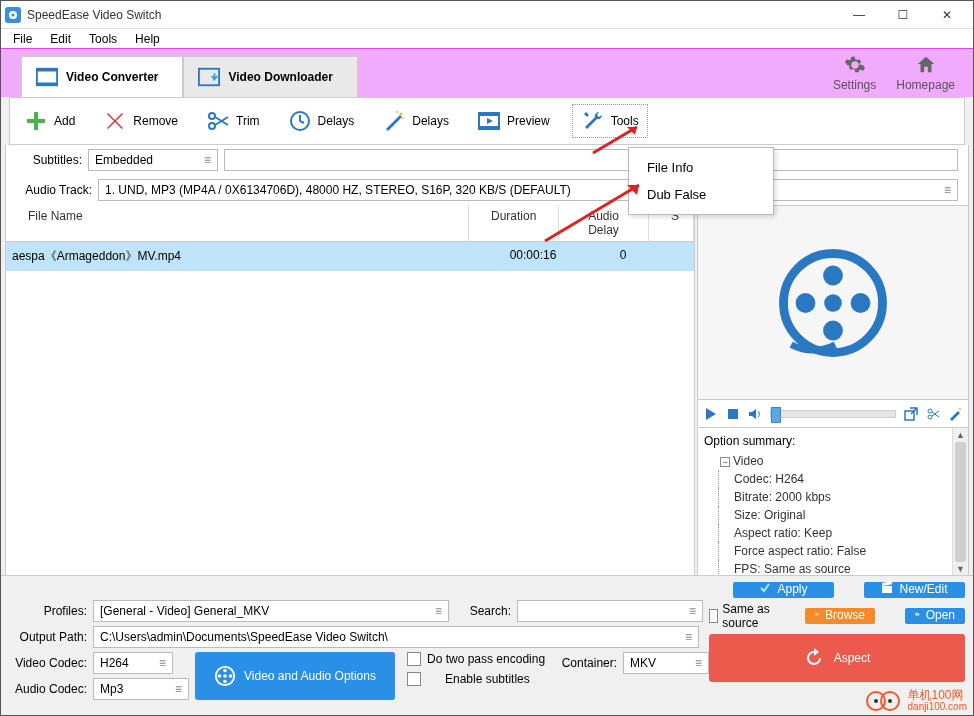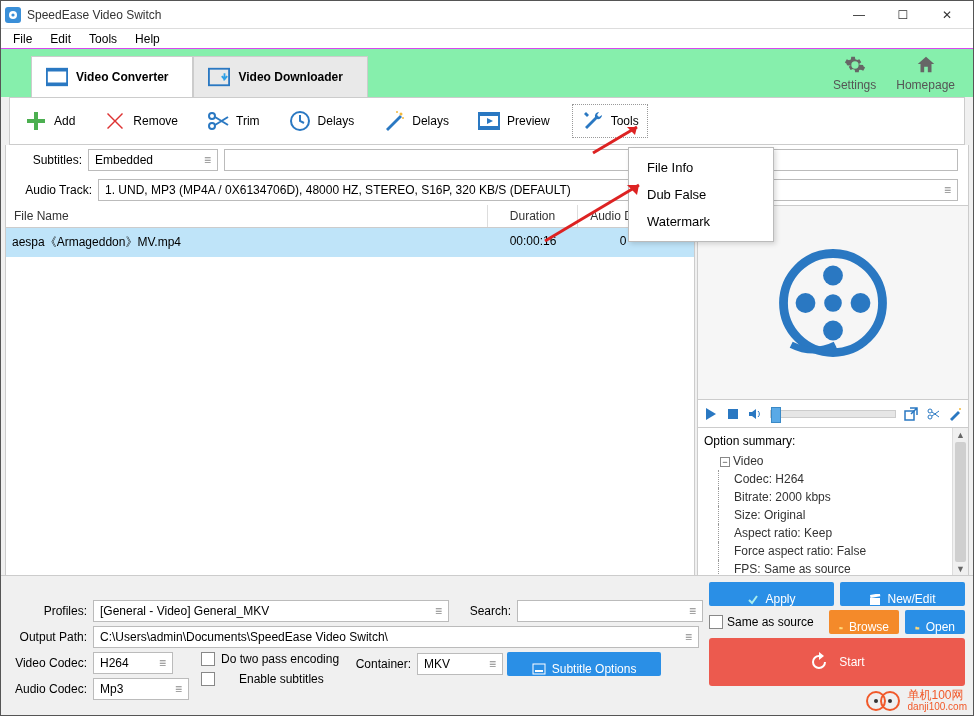--- a/index.html
+++ b/index.html
@@ -10,21 +10,21 @@
 .titlebar .appicon { width: 16px; height: 16px; margin-right: 6px; }
 .titlebar .title { flex: 1; font-size: 12px; color: #333; }
 .titlebar .winctl { display: flex; }
 .titlebar .winctl div { width: 44px; height: 28px; display: flex; align-items: center; justify-content: center; color: #333; }
 
 
 .menubar { height: 20px; background: #fff; display: flex; align-items: center; padding: 0 4px; gap: 2px; border-bottom: 1px solid #d946ef; }
 .menubar span { padding: 2px 8px; cursor: default; }
 
 
-.header-row { height: 48px; background: #86efac; display: flex; align-items: stretch; padding-left: 10px; }
+.header-row { height: 48px; background: #f0abfc; display: flex; align-items: stretch; }
 .header-tabs { display: flex; align-items: flex-end; padding-left: 20px; gap: 0; }
 .tab { display: flex; align-items: center; gap: 8px; padding: 10px 24px 10px 14px; background: #e9e9e9; border: 1px solid #ccc; border-bottom: none; position: relative; }
 .tab.active { background: #fff; }
 .tab .ticon { width: 22px; height: 20px; }
 .tab b { font-weight: 600; font-size: 12px; }
 .header-spacer { flex: 1; }
 .header-icons { display: flex; align-items: center; gap: 20px; padding-right: 18px; }
 .header-icons .hi { display: flex; flex-direction: column; align-items: center; gap: 2px; color: #555; }
 .header-icons svg { width: 22px; height: 22px; fill: #666; }
 
@@ -41,21 +41,21 @@
 .combo .lines { color: #888; }
 .text-input { flex: 1; background: #fff; border: 1px solid #bbb; height: 22px; padding: 0 6px; }
 
 
 .main { display: flex; height: 475px; }
 .left-pane { flex: 1; display: flex; flex-direction: column; border: 1px solid #ccc; border-top: none; background: #fff; margin-right: 2px; }
 .right-pane { width: 272px; display: flex; flex-direction: column; }
 
 
 .thead { display: flex; background: #fff; border-bottom: 1px solid #ccc; }
-.thead > div { padding: 4px 8px; border-right: 1px solid #ddd; font-size: 12px; color: #333; text-align: left; }
+.thead > div { padding: 4px 22px; border-right: 1px solid #ddd; font-size: 12px; color: #333; text-align: left; }
 .col-name { flex: 1; }
 .col-dur { width: 90px; text-align: center !important; }
 .col-ad { width: 90px; text-align: center !important; }
 .col-sd { width: 26px; text-align: center !important; }
 .trow { display: flex; background: #bfe4f9; }
 .trow > div { padding: 6px 6px; font-size: 12px; }
 .left-pane .tbody { flex: 1; background: #fff; }
 
 
 .tools-menu { position: absolute; left: 627px; top: 146px; width: 146px; background: #fff; border: 1px solid #bbb; box-shadow: 2px 2px 5px rgba(0,0,0,0.15); padding: 6px 0; z-index: 50; }
@@ -80,21 +80,21 @@
 .vscroll { position: absolute; right: 0; top: 0; bottom: 0; width: 16px; background: #f0f0f0; border-left: 1px solid #ddd; }
 .vscroll .vthumb { position: absolute; left: 2px; right: 2px; top: 14px; height: 120px; background: #cfcfcf; border-radius: 2px; }
 .vscroll .varr { position: absolute; left: 0; right: 0; height: 14px; display: flex; align-items: center; justify-content: center; color: #666; font-size: 9px; }
 .vscroll .up { top: 0; } .vscroll .down { bottom: 0; }
 
 
 .bottom { position: absolute; left: 0; right: 0; bottom: 0; height: 140px; background: #f0f0f0; border-top: 1px solid #ccc; padding: 24px 8px 4px 8px; }
 .brow { display: flex; align-items: center; gap: 6px; margin-bottom: 4px; }
 .brow label { width: 78px; text-align: right; }
 .brow .combo, .brow .text-input { height: 22px; }
-.btn { display: inline-flex; align-items: flex-end; justify-content: center; gap: 6px; height: 24px; border-radius: 2px; color: #fff; padding: 0 10px; font-size: 12px; }
+.btn { display: inline-flex; align-items: flex-start; justify-content: center; gap: 6px; height: 16px; border-radius: 2px; color: #fff; padding: 0 10px; font-size: 12px; margin-left: 24px; }
 .btn-blue { background: #2a8fe6; }
 .btn-blue2 { background: #2a8fe6; }
 .btn-orange { background: #f48a2a; }
 .vao-btn { background: #2a8fe6; color: #fff; height: 48px; width: 200px; border-radius: 3px; display: flex; align-items: center; justify-content: center; gap: 8px; }
 .check { width: 14px; height: 14px; border: 1px solid #888; background: #fff; display: inline-block; }
 .start-btn { background: #ec5a4e; color: #fff; height: 48px; border-radius: 3px; display: flex; align-items: center; justify-content: center; gap: 10px; font-size: 14px; }
 .right-btns { position: absolute; right: 8px; top: 6px; width: 256px; }
 .right-btns .row1 { display: flex; gap: 6px; margin-bottom: 4px; }
 .right-btns .row1 .btn { flex: 1; }
 .right-btns .row2 { display: flex; align-items: center; gap: 6px; margin-bottom: 4px; }
@@ -310,21 +310,20 @@
         <div class="vthumb"></div>
         <div class="varr down">▼</div>
       </div>
     </div>
   </div>
 </div>
 
 <div class="tools-menu">
   <div>File Info</div>
   <div>Dub False</div>
-  <div>Watermark</div>
 </div>
 
 <svg class="arrow" style="left:588px; top:118px" width="60" height="40">
     <line x1="4" y1="34" x2="48" y2="8" stroke="#d22" stroke-width="3"></line>
     <polygon points="48,8 38,8 46,16" fill="#d22"></polygon>
   </svg>
 <svg class="arrow" style="left:540px; top:176px" width="110" height="70">
     <line x1="4" y1="64" x2="98" y2="8" stroke="#d22" stroke-width="3"></line>
     <polygon points="98,8 86,8 96,18" fill="#d22"></polygon>
   </svg>
@@ -358,20 +357,31 @@
             <span class="lines">≡</span>
           </div>
       </div>
       <div style="display:flex;align-items:center;gap:6px">
         <label style="width:78px">Audio Codec:</label>
         <div class="combo" style="width:96px">
             <span>Mp3</span>
             <span class="lines">≡</span>
           </div>
       </div>
+    </div>
+    <div class="vao-btn">
+      <svg width="22" height="22" viewBox="0 0 24 24">
+          <circle cx="12" cy="12" r="10" fill="none" stroke="#fff" stroke-width="2"></circle>
+          <circle cx="12" cy="12" r="2" fill="#fff"></circle>
+          <circle cx="12" cy="6" r="2" fill="#fff"></circle>
+          <circle cx="12" cy="18" r="2" fill="#fff"></circle>
+          <circle cx="6" cy="12" r="2" fill="#fff"></circle>
+          <circle cx="18" cy="12" r="2" fill="#fff"></circle>
+        </svg>
+      <span>Video and Audio Options</span>
     </div>
     <div style="display:flex;flex-direction:column;gap:6px;margin-left:6px">
       <div style="display:flex;align-items:center;gap:6px">
           <span class="check"></span>
           <span>Do two pass encoding</span>
         </div>
       <div style="display:flex;align-items:center;gap:24px">
           <span class="check"></span>
           <span>Enable subtitles</span>
         </div>
@@ -425,21 +435,21 @@
         <svg width="12" height="12" viewBox="0 0 12 12">
             <path d="M1 3h4l1 1h5v6H1z" fill="#ffd87a"></path>
           </svg>
         <span>Open</span>
       </div>
     </div>
     <div class="start-btn">
       <svg width="20" height="20" viewBox="0 0 20 20">
           <path d="M10 3a7 7 0 1 0 7 7h-2a5 5 0 1 1-5-5v3l5-4-5-4z" fill="#fff"></path>
         </svg>
-      <span>Start</span>
+      <span>Aspect</span>
     </div>
   </div>
 
   <div class="watermark-logo">
     <svg width="36" height="24" viewBox="0 0 36 24">
         <circle cx="10" cy="12" r="9" fill="none" stroke="#f1592a" stroke-width="2"></circle>
         <circle cx="24" cy="12" r="9" fill="none" stroke="#f1592a" stroke-width="2"></circle>
         <circle cx="10" cy="12" r="2" fill="#333"></circle>
         <circle cx="24" cy="12" r="2" fill="#333"></circle>
       </svg>

